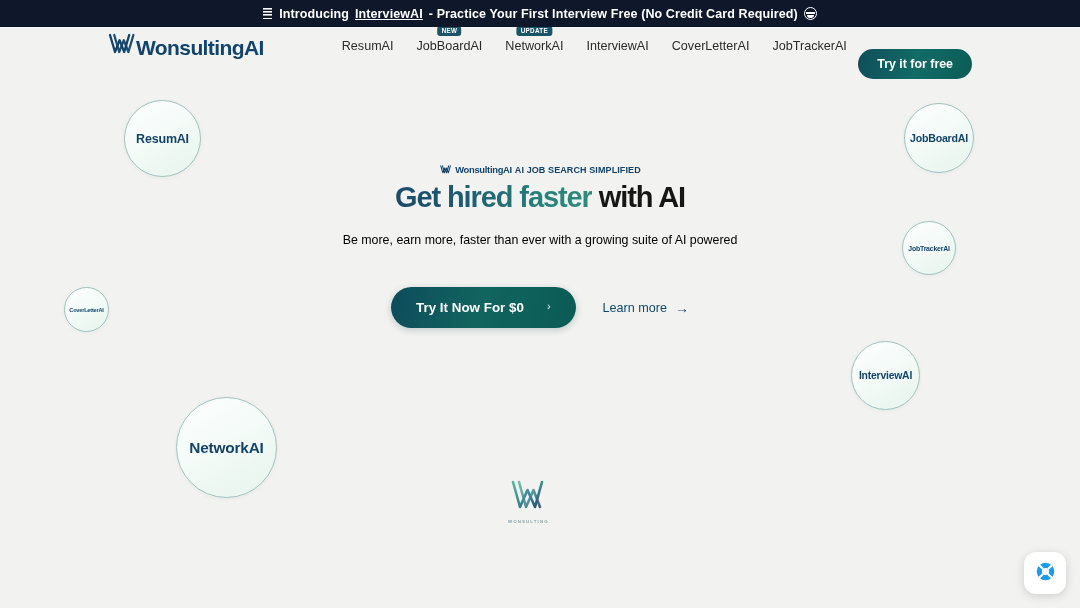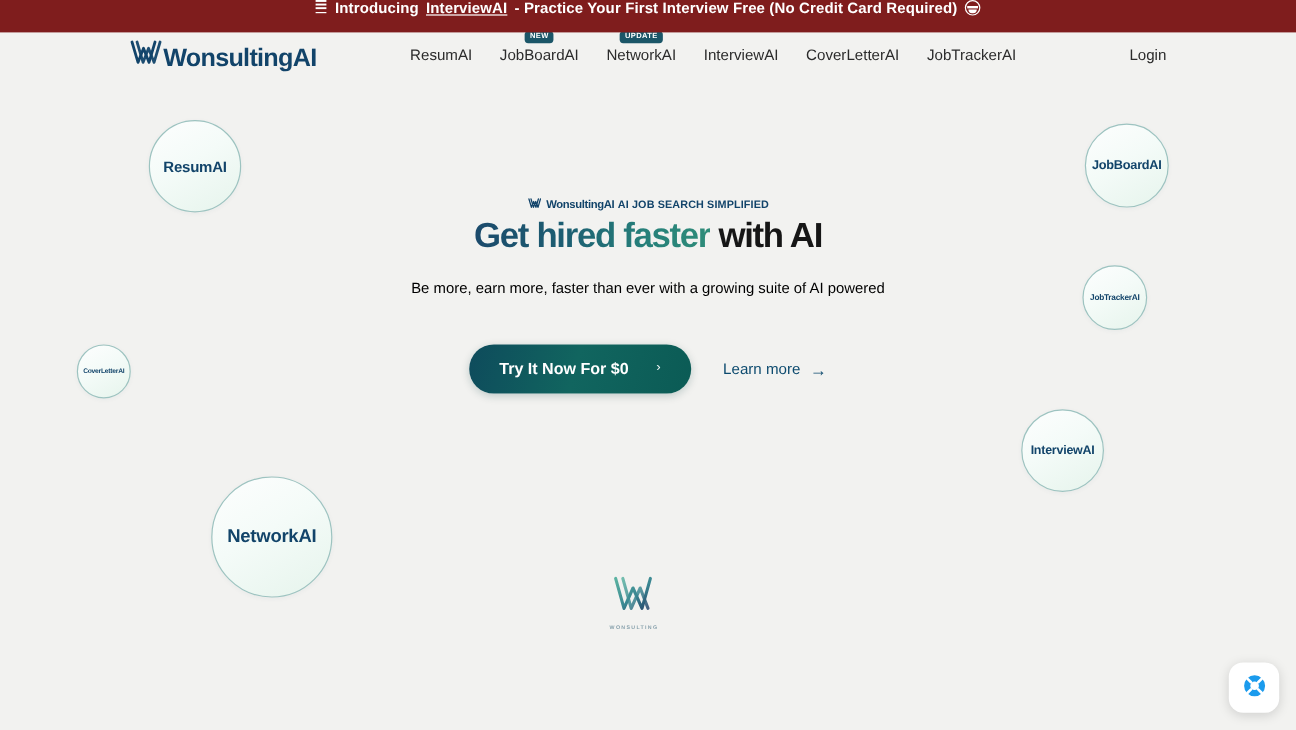--- a/index.html
+++ b/index.html
@@ -8,22 +8,22 @@
     overflow: hidden;
     font-family: "Liberation Sans", sans-serif;
     background: #f2f2f0;
   }
   #page { position: relative; width: 1080px; height: 608px; background: #f2f2f0; overflow: hidden; }
 
   
   .banner {
     position: relative; z-index: 40;
     height: 27px; width: 100%;
-    background: #7f1d1d;
-    display: flex; justify-content: center;
+    background: #0f172a;
+    display: flex; align-items: center; justify-content: center;
     gap: 6px;
     color: #ffffff;
     font-size: 12.5px; font-weight: bold;
     letter-spacing: .1px;
   }
   .banner .news-icon {
     display: inline-block; width: 9px; height: 11px;
     background:
       linear-gradient(#ffffff,#ffffff) 0 0/100% 1.6px no-repeat,
       linear-gradient(#ffffff,#ffffff) 0 3.2px/100% 1.6px no-repeat,
@@ -205,20 +205,21 @@
       <div class="nav-link">
         <span>CoverLetterAI</span>
       </div>
       <div class="nav-link">
         <span>JobTrackerAI</span>
       </div>
     </div>
 
     <div class="nav-right">
       <div class="login-link">Login</div>
+      <button class="try-free-btn">Try it for free</button>
     </div>
   </div>
 
   <div class="bubble" style="left: 124px; top: 100px; width: 77px; height: 77px; font-size: 12.5px;">
     <span>ResumAI</span>
   </div>
   <div class="bubble" style="left: 904px; top: 103px; width: 70px; height: 70px; font-size: 10.6px;">
     <span>JobBoardAI</span>
   </div>
   <div class="bubble" style="left: 902px; top: 221px; width: 54px; height: 54px; font-size: 6.9px;">

